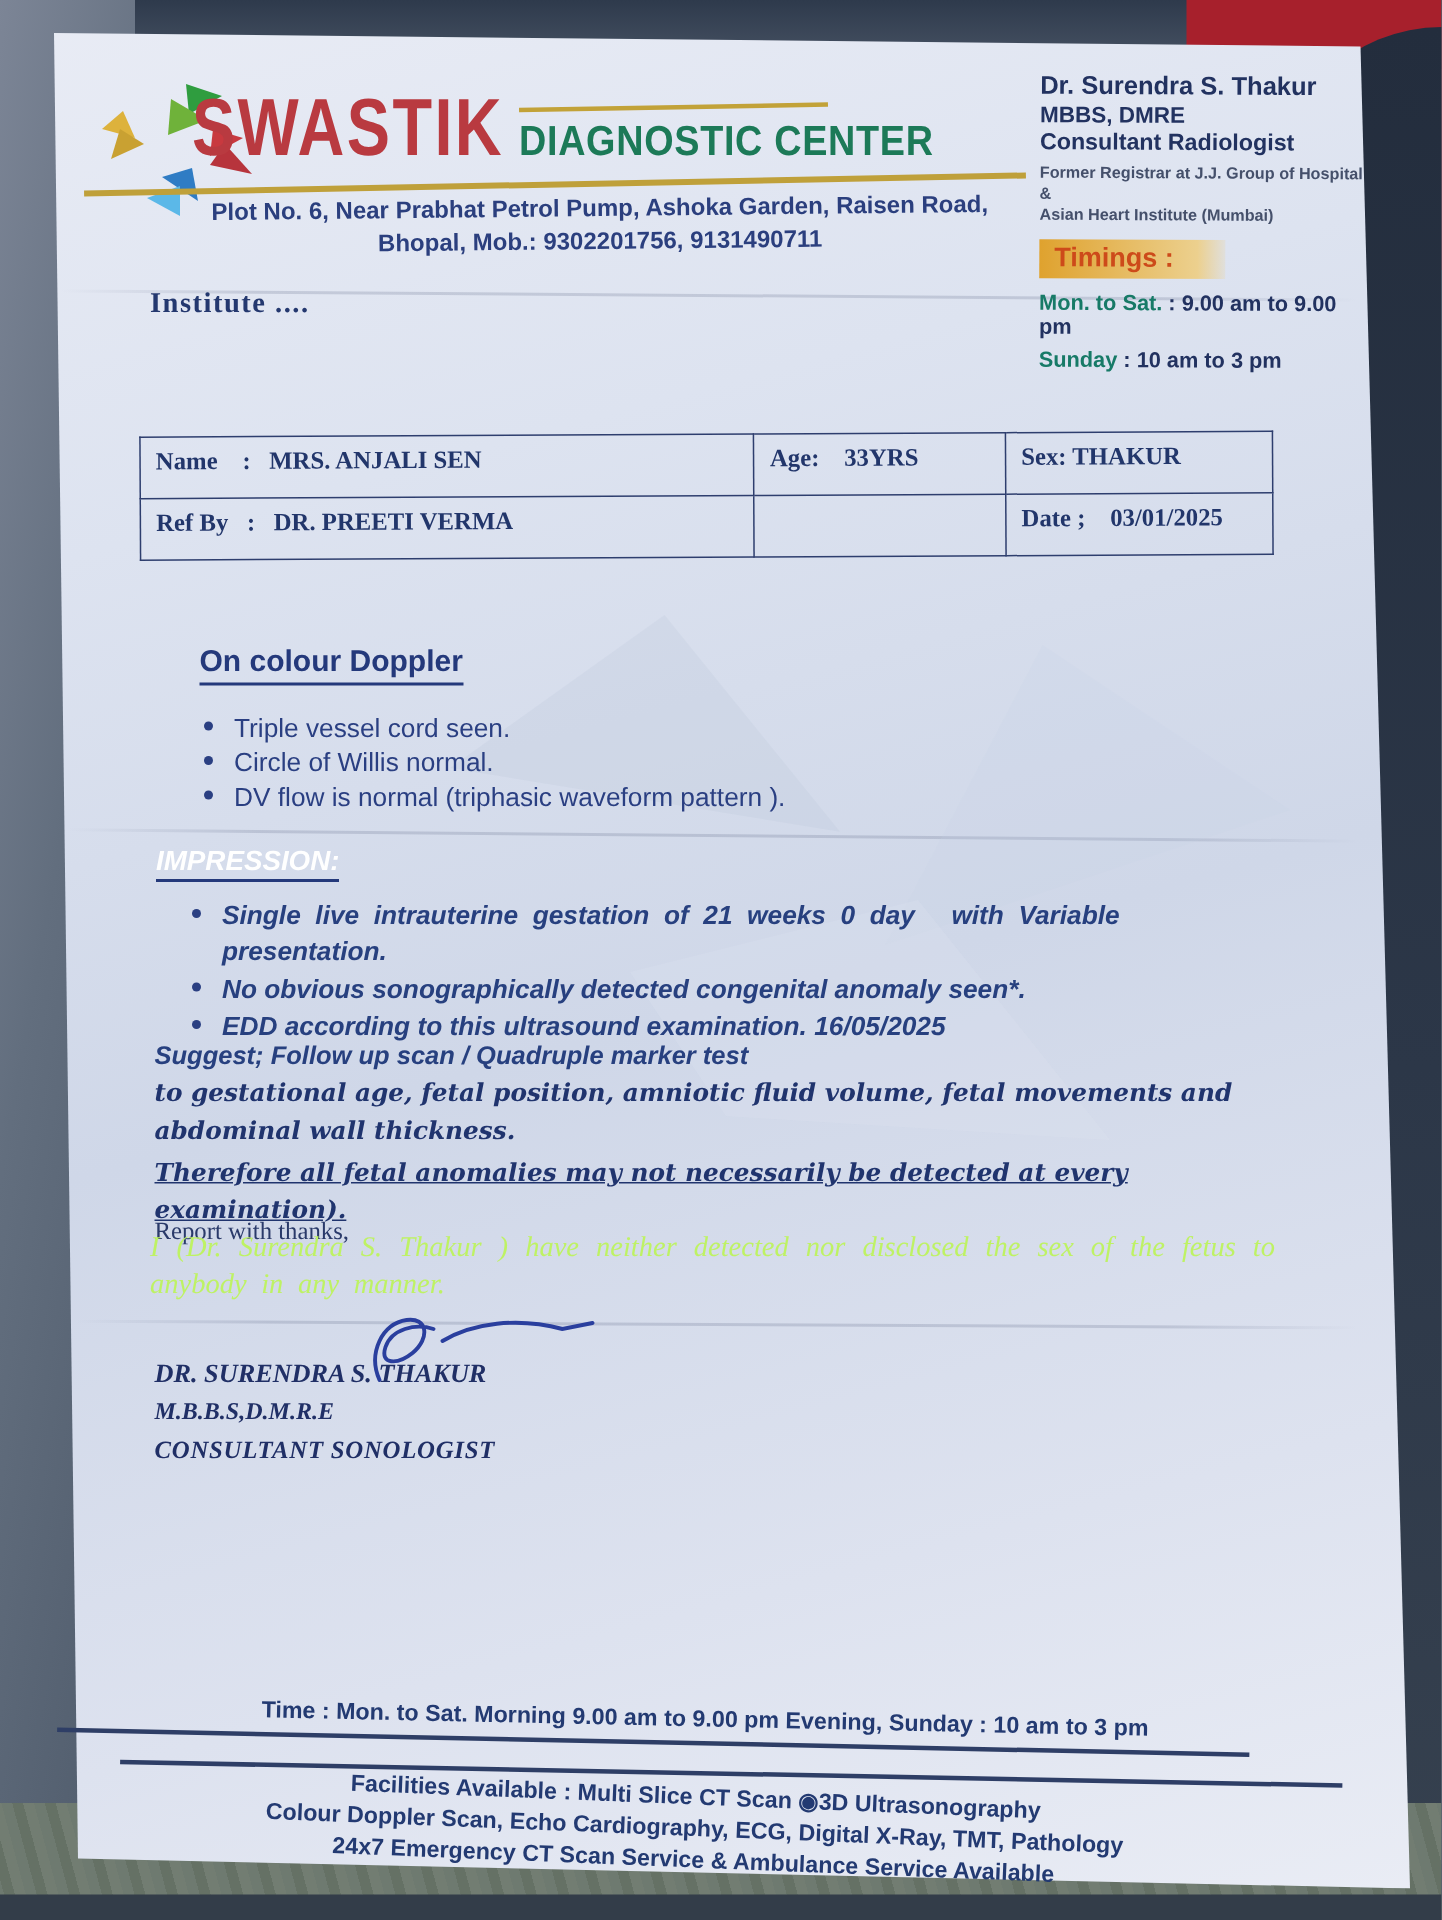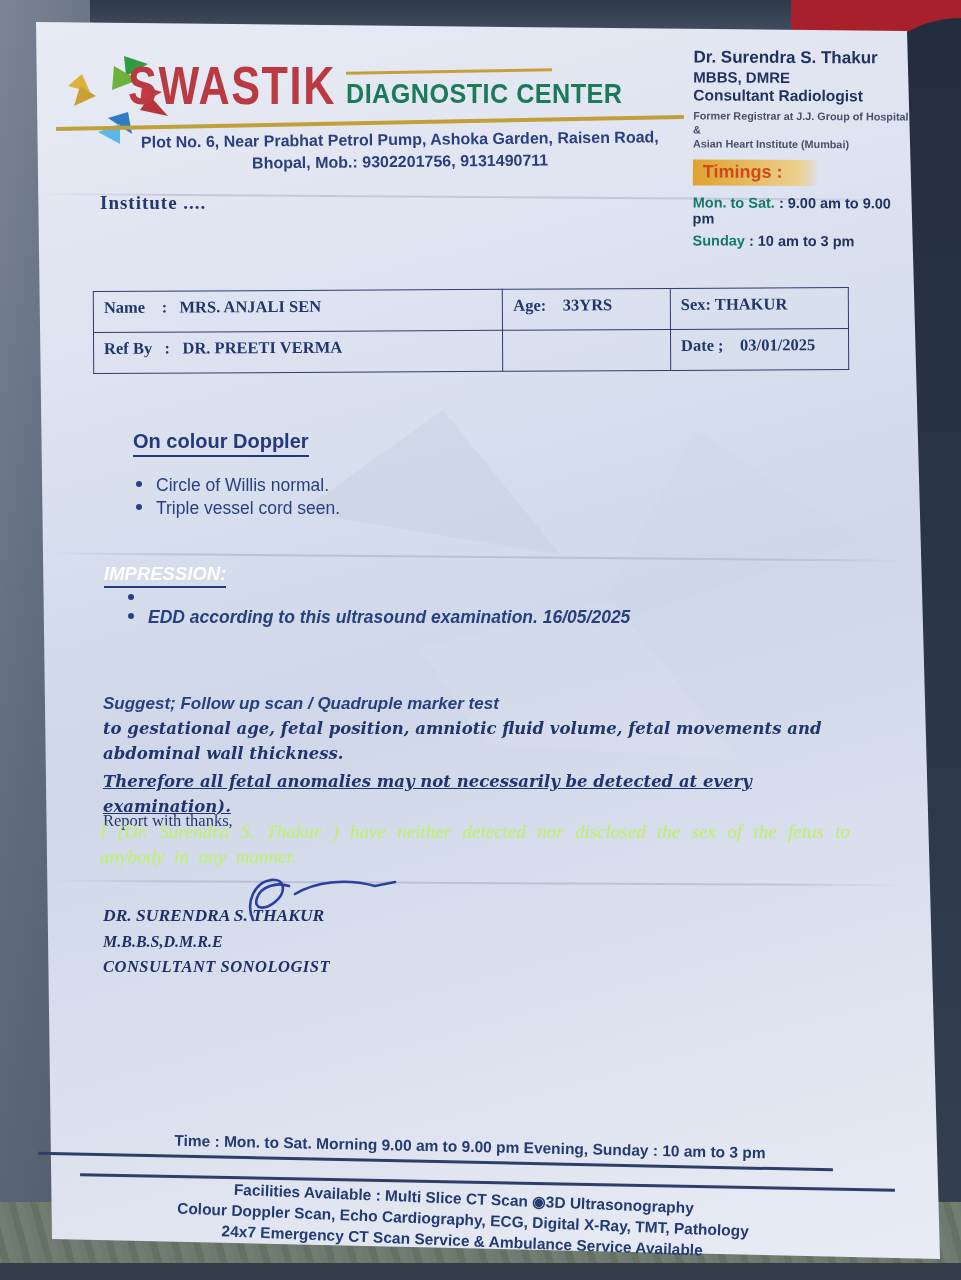--- a/index.html
+++ b/index.html
@@ -159,32 +159,42 @@
     <td class="c2"></td>
     <td class="c3">Date ;    03/01/2025</td>
   </tr>
 </tbody>
   </table>
 
 <div class="abs doppler-h">On colour Doppler</div>
 <div class="abs blist">
   <div class="brow">
       <span class="bdot"></span>
+      <span>Triple vessel cord seen.</span>
+    </div>
+  <div class="brow">
+      <span class="bdot"></span>
       <span>Circle of Willis normal.</span>
     </div>
   <div class="brow">
       <span class="bdot"></span>
-      <span>Triple vessel cord seen.</span>
+      <span>DV flow is normal (triphasic waveform pattern ).</span>
     </div>
 </div>
 
 <div class="abs impression-h">IMPRESSION:</div>
 <div class="abs ilist">
   <div class="brow">
       <span class="bdot"></span>
+      <span class="itext">Single  live  intrauterine  gestation  of  21  weeks  0  day     with  Variable
+presentation.</span>
+    </div>
+  <div class="brow">
+      <span class="bdot"></span>
+      <span class="itext">No obvious sonographically detected congenital anomaly seen*.</span>
     </div>
   <div class="brow">
       <span class="bdot"></span>
       <span class="itext">EDD according to this ultrasound examination. 16/05/2025</span>
     </div>
 </div>
 
 <div class="abs suggest">Suggest; Follow up scan / Quadruple marker test</div>
 
 <div class="abs note">

